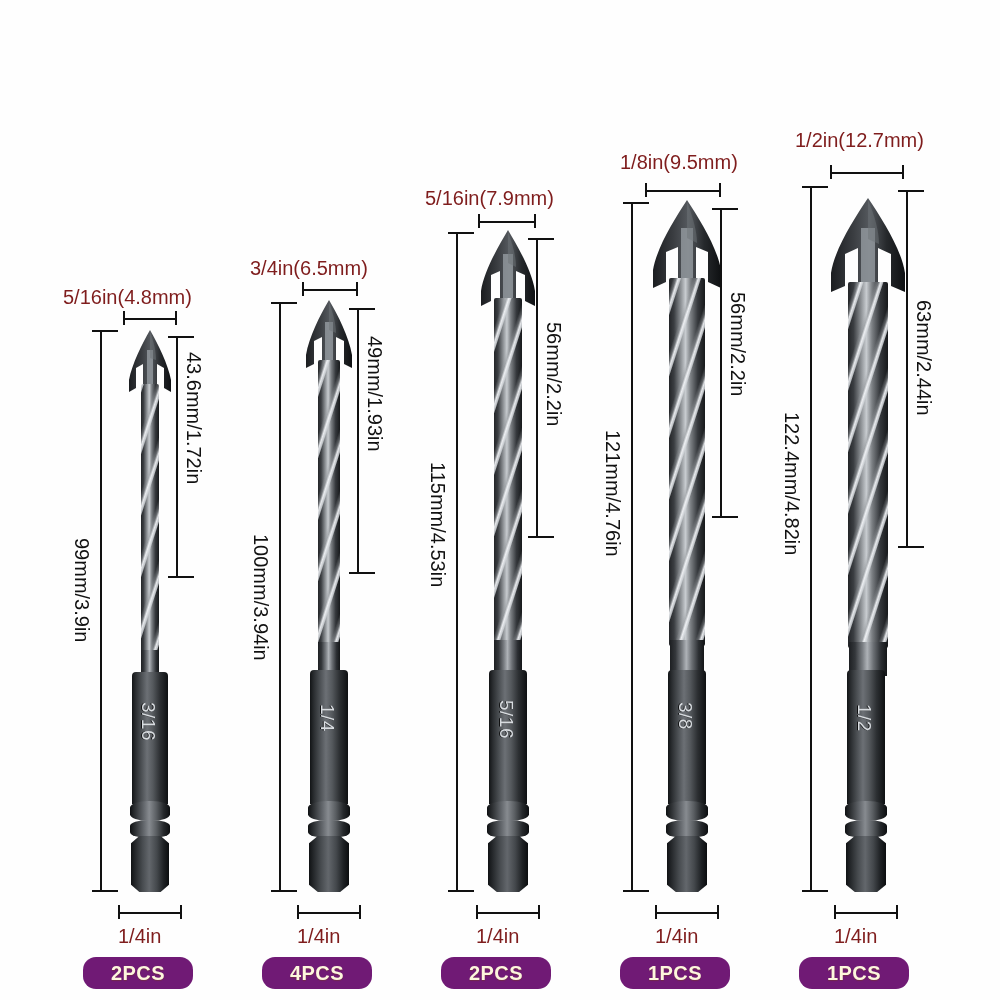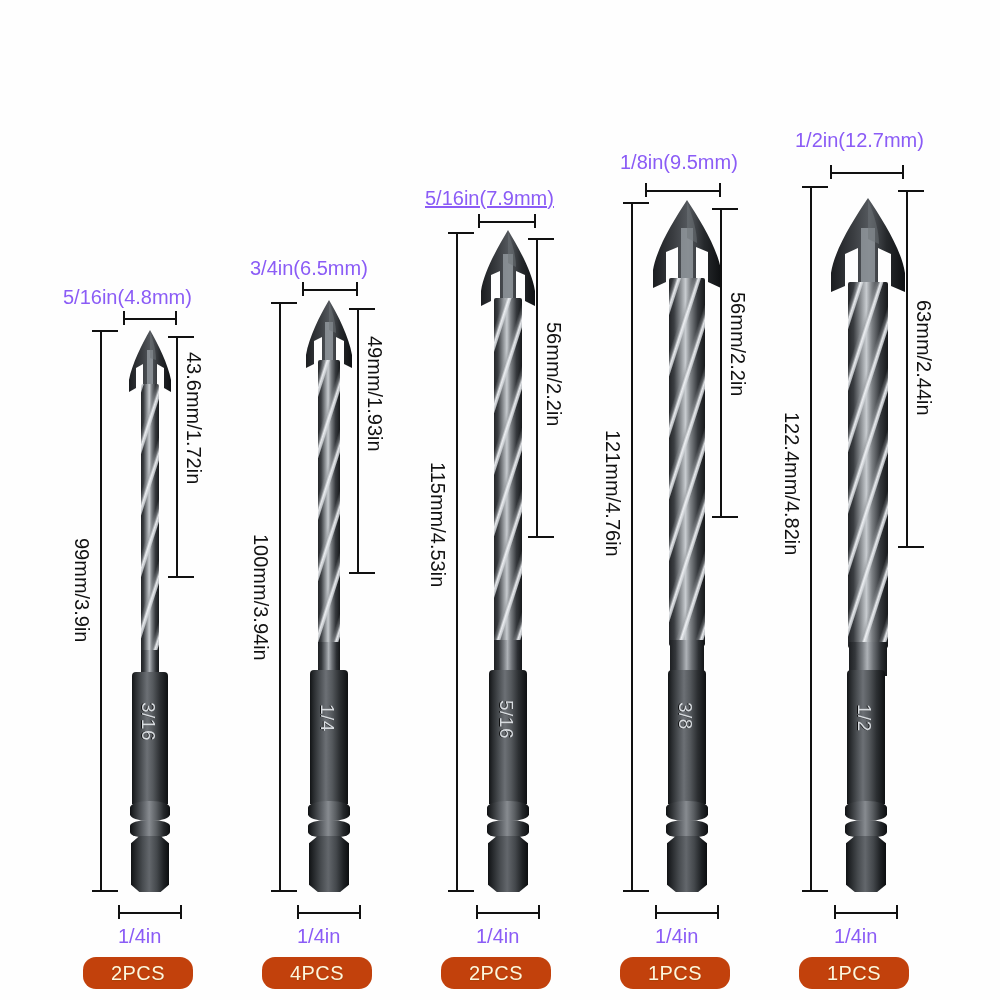--- a/index.html
+++ b/index.html
@@ -11,21 +11,21 @@
   }
   #stage {
     position: relative;
     width: 1000px; height: 1000px;
     background: #fefefe;
   }
 
   
   .txt {
     position: absolute;
-    color: #8b5cf6;
+    color: #7f1d1d;
     white-space: nowrap;
     line-height: 1;
     font-weight: 400;
   }
   .vtxt {
     position: absolute;
     color: #111111;
     white-space: nowrap;
     line-height: 1;
     transform-origin: 0 0;
@@ -133,24 +133,24 @@
     letter-spacing: 0.5px;
     text-shadow: 0 1px 0 rgba(0,0,0,0.8);
   }
 
   
   .badge {
     position: absolute;
     display: flex;
     align-items: center;
     justify-content: center;
-    background: #c2410c;
+    background: #701a75;
     border-radius: 13px;
     color: #fdf6dd;
-    font-weight: normal;
+    font-weight: bold;
     letter-spacing: 0.5px;
     text-shadow: 0 1px 1px rgba(120,70,0,0.35);
   }
 </style>
 </head>
 <body>
 
 <div id="stage">
 
   <div class="bit">
@@ -247,21 +247,21 @@
     <div class="hline" style="left:297px; top:912px; width:64px;"></div>
     <div class="tickv" style="left:297px; top:905px; height:14px;"></div>
     <div class="tickv" style="left:359px; top:905px; height:14px;"></div>
     <div class="txt" style="left:297px; top:926px; font-size:20px;">1/4in</div>
 
     <div class="badge" style="left:262px; top:957px; width:110px; height:32px; font-size:20px;">4PCS</div>
   </div>
 
   <div class="bit">
 
-    <div class="txt" style="left:425px; top:188px; font-size:20px;text-decoration:underline;">5/16in(7.9mm)</div>
+    <div class="txt" style="left:425px; top:188px; font-size:20px;">5/16in(7.9mm)</div>
     <div class="hline" style="left:478px; top:221px; width:58px;"></div>
     <div class="tickv" style="left:478px; top:214px; height:14px;"></div>
     <div class="tickv" style="left:534px; top:214px; height:14px;"></div>
 
     <svg class="tip" style="left:478px; top:230px;" width="60" height="80" viewBox="0 0 60 80">
       <defs>
         <linearGradient id="tg3" x1="0" y1="0" x2="1" y2="0">
           <stop offset="0%" stop-color="#1b1d20"></stop>
           <stop offset="30%" stop-color="#3a3d41"></stop>
           <stop offset="52%" stop-color="#55595e"></stop>

